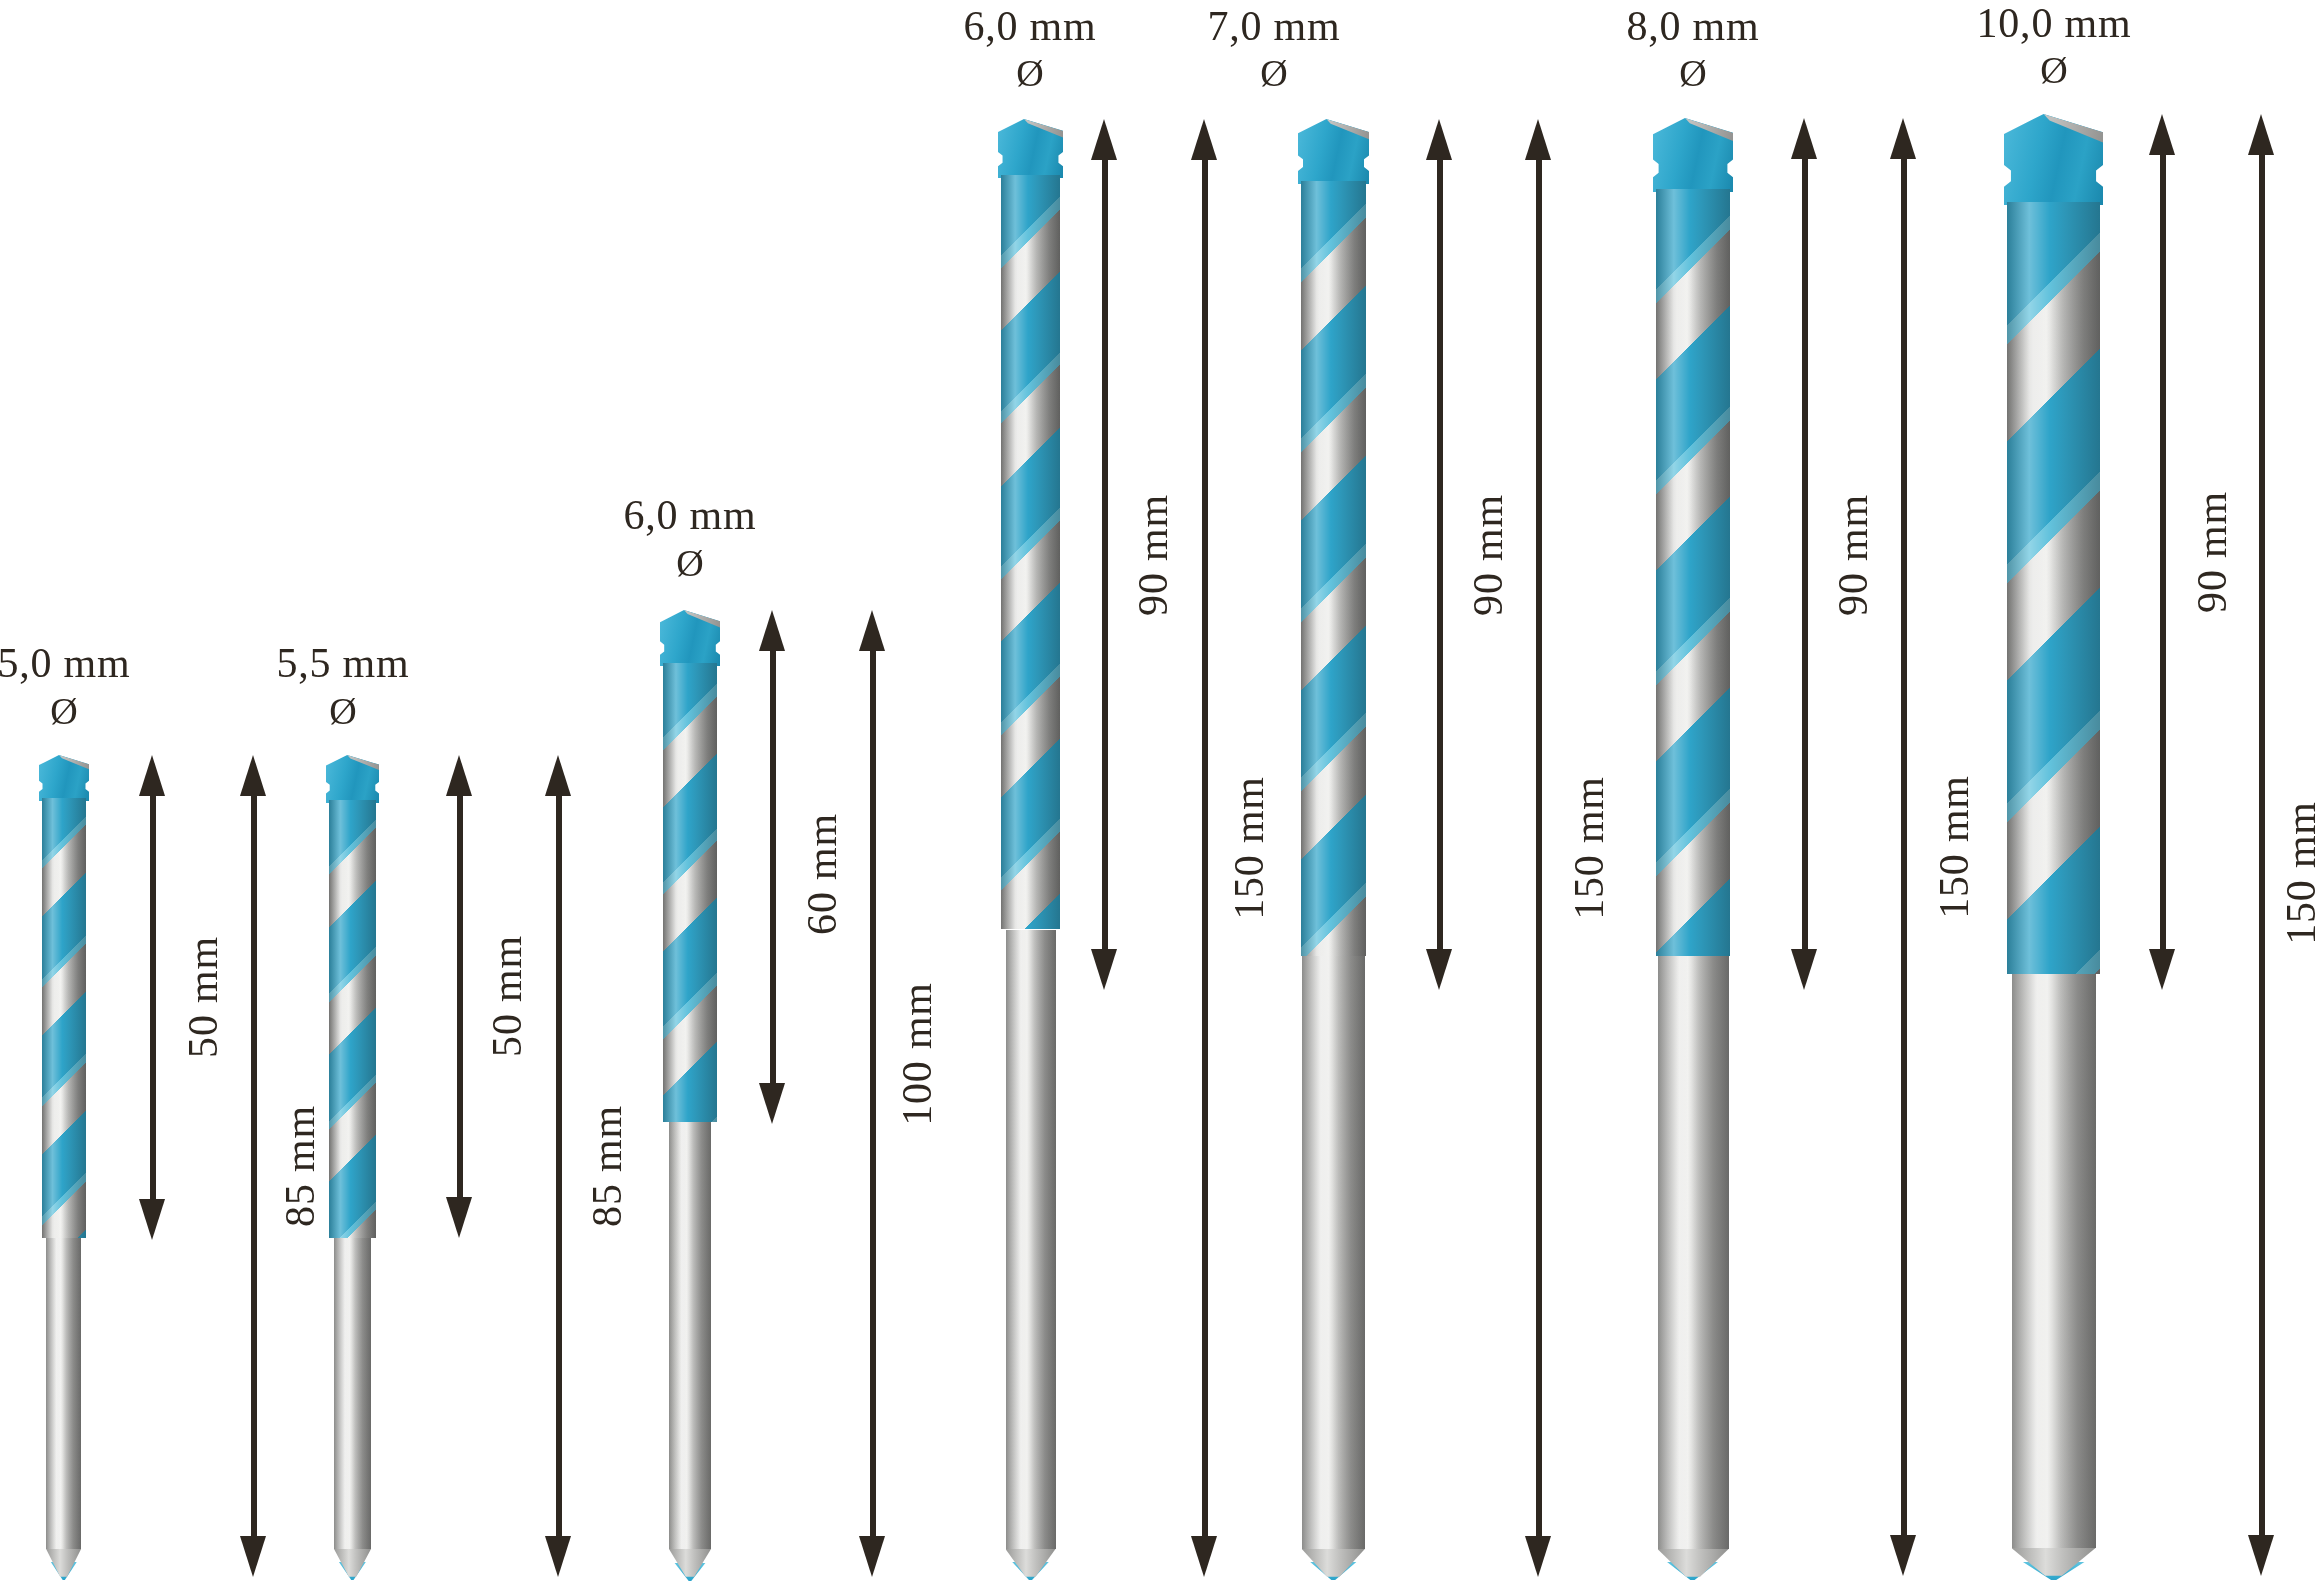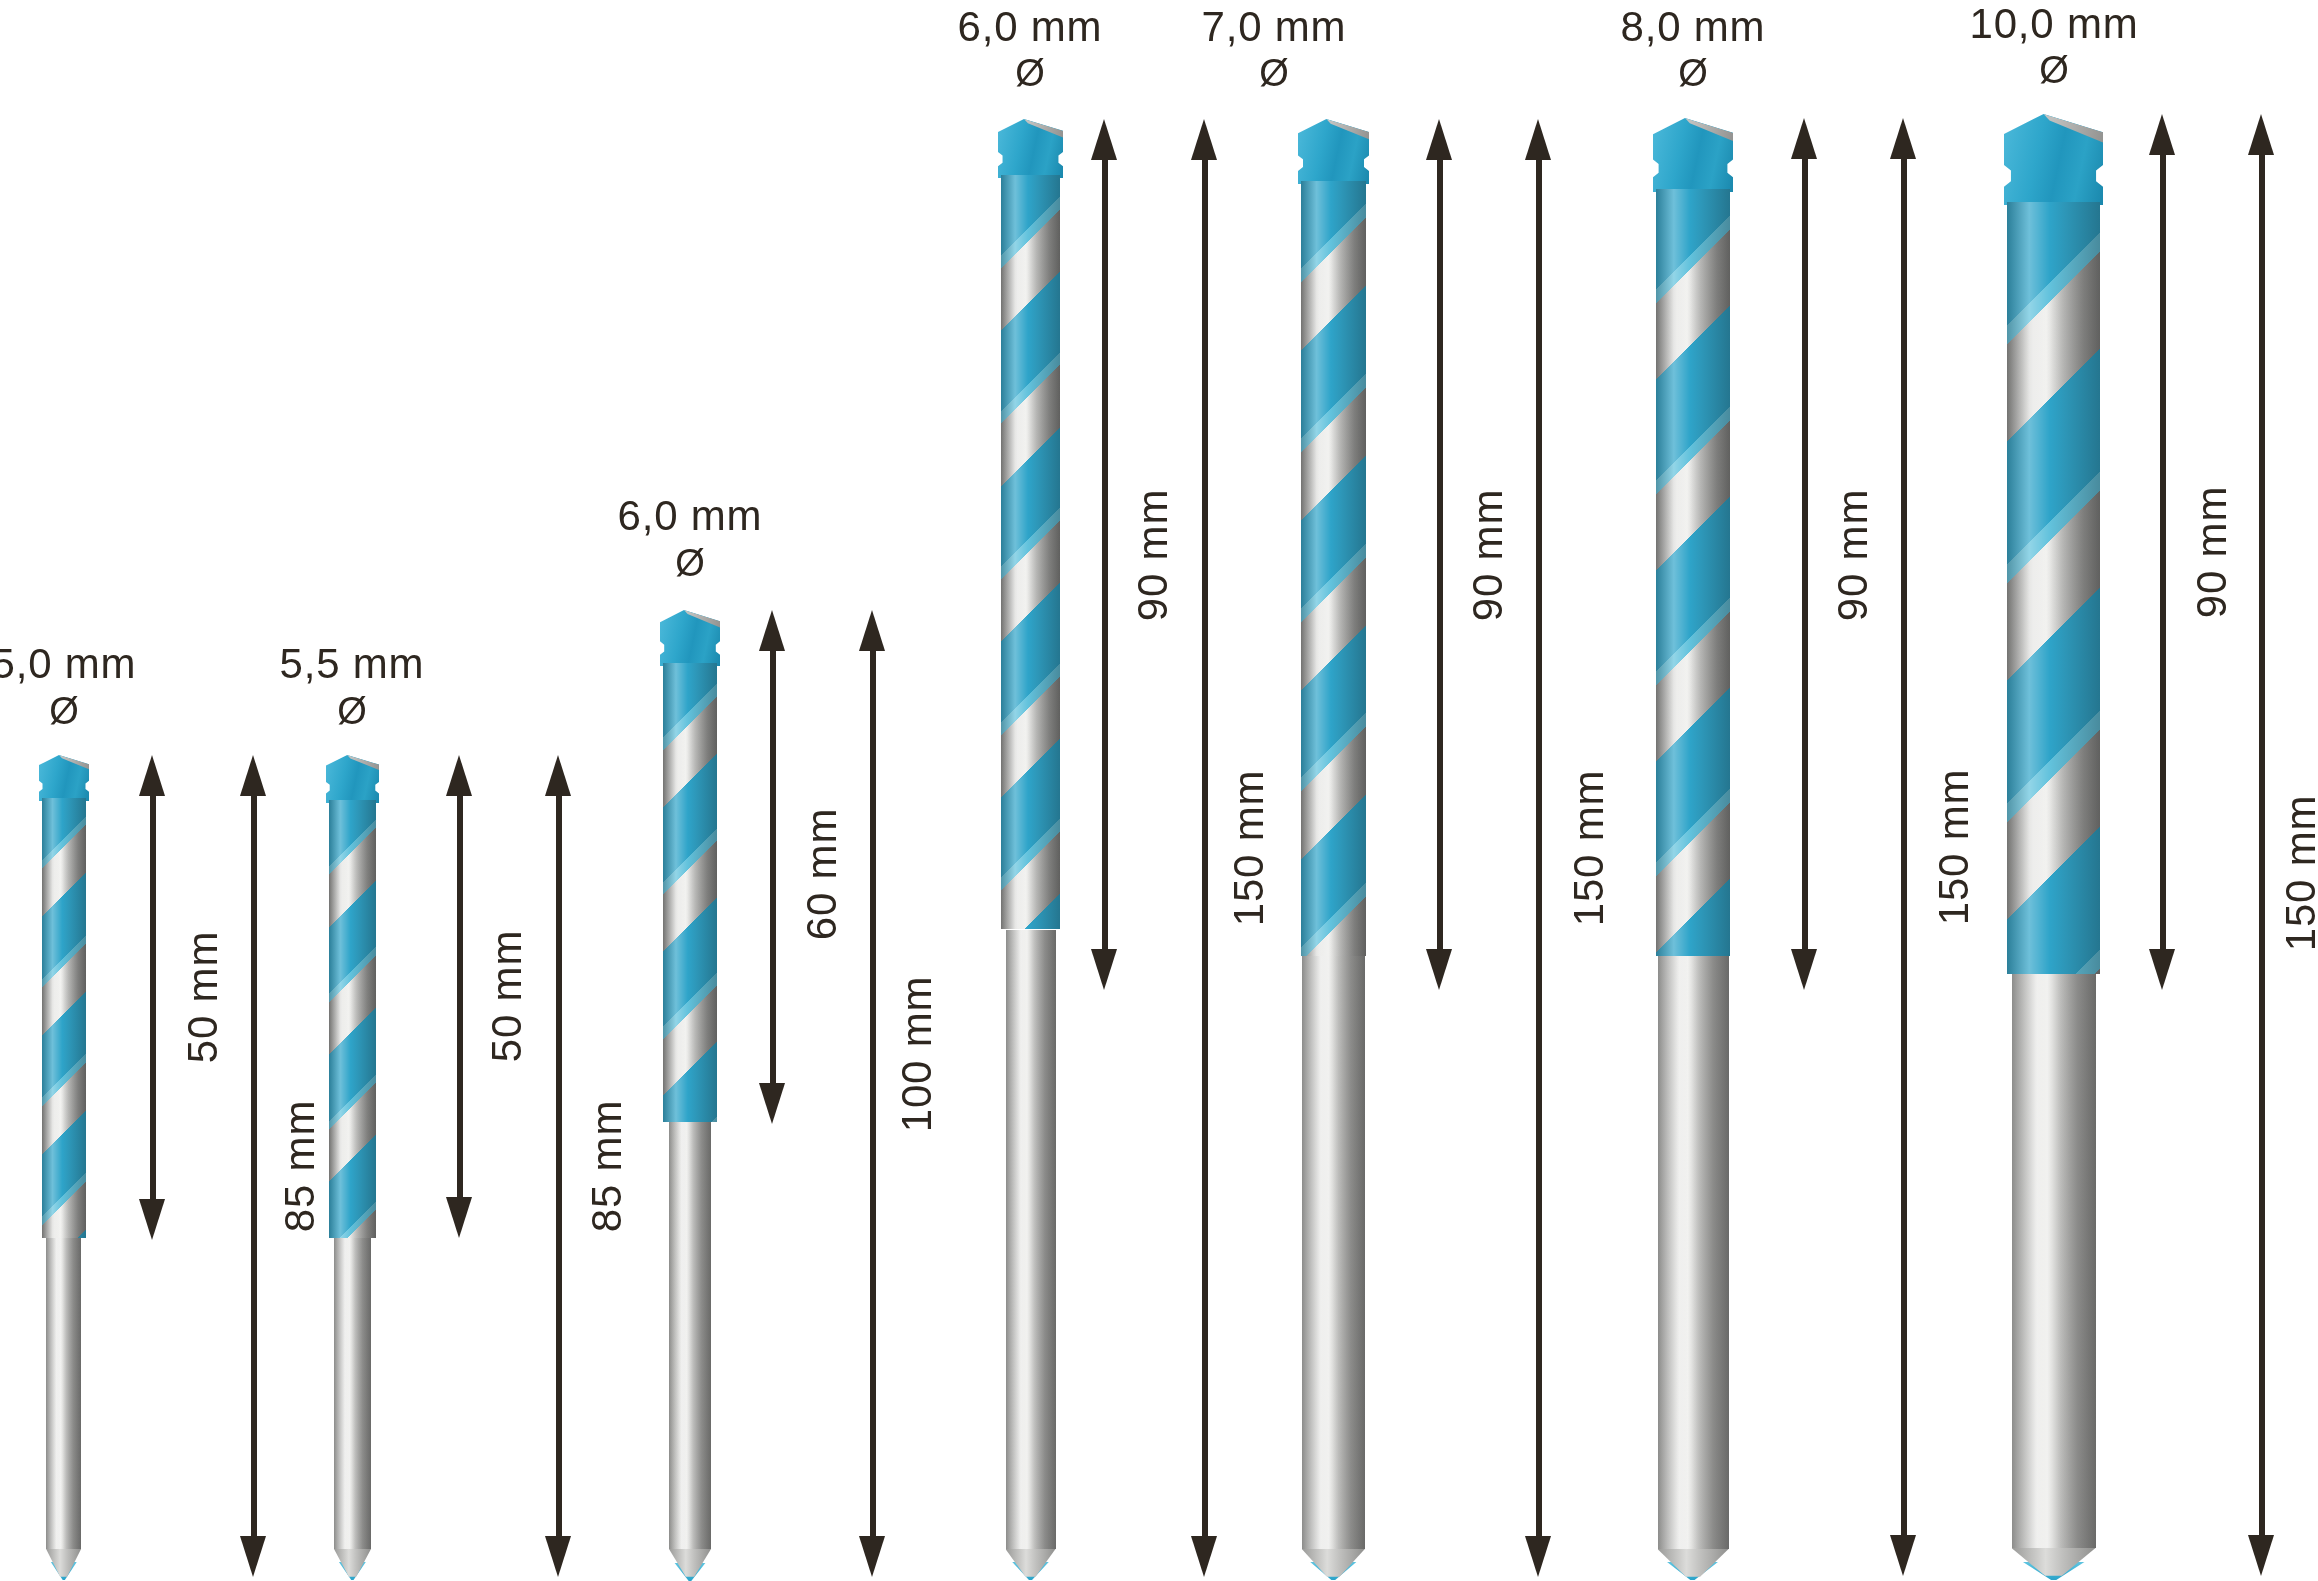--- a/index.html
+++ b/index.html
@@ -4,21 +4,21 @@
 <style>
   html,body{margin:0;padding:0;background:#ffffff;}
   .stage{
     position:relative;
     width:2319px;height:1582px;
     overflow:hidden;
     background:#ffffff;
     font-family:"Liberation Sans", sans-serif;
     color:#2e2720;
   }
-  .bit-group{position:absolute;inset:0;pointer-events:none;}
+  .bit-group{position:absolute;inset:0;pointer-events:none;font-family:Liberation Serif, serif;}
 
   
   .dia-label{position:absolute;width:256px;text-align:center;line-height:1.04;}
   .dia-line{font-size:42px;letter-spacing:0.8px;white-space:nowrap;}
   .dia-sym{font-size:38px;margin-top:6px;}
 
   
   .dim-label{
     position:absolute;
     font-size:42px;letter-spacing:0.8px;white-space:nowrap;
@@ -90,21 +90,21 @@
     </div>
     <div class="dim-label" style="left: 203px; top: 997px;">50 mm</div>
     <div class="arrow" style="left: 240px; top: 755px; height: 822px;">
       <div class="ah up"></div>
       <div class="aline"></div>
       <div class="ah down"></div>
     </div>
     <div class="dim-label" style="left: 300px; top: 1166px;">85 mm</div>
   </div>
     <div class="bit-group">
-    <div class="dia-label" style="left: 224px; top: 642px;">
+    <div class="dia-label" style="left: 215px; top: 642px;">
       <div class="dia-line">5,5 mm</div>
       <div class="dia-sym">Ø</div>
     </div>
     <div class="bit" style="left: 326px; top: 755px; width: 53px; height: 826px;">
       <div class="head" style="height: 48px;">
         <div class="carbide"></div>
       </div>
       <div class="flute" style="left: 3px; top: 45px; width: 47px; height: 438px; background-image: linear-gradient(90deg, rgba(45, 45, 45, 0.3) 0%, rgba(255, 255, 255, 0.32) 24%, rgba(255, 255, 255, 0.02) 46%, rgba(70, 70, 70, 0.12) 62%, rgba(25, 25, 25, 0.32) 100%), repeating-linear-gradient(135deg, rgb(42, 162, 200) 0px, rgb(42, 162, 200) 47px, rgb(95, 193, 220) 47px, rgb(95, 193, 220) 53px, rgba(0, 0, 0, 0) 53px, rgba(0, 0, 0, 0) 90px), linear-gradient(90deg, rgb(144, 144, 142) 0%, rgb(231, 231, 229) 28%, rgb(241, 241, 239) 42%, rgb(196, 196, 194) 60%, rgb(153, 153, 151) 82%, rgb(130, 130, 128) 100%);"></div>
       <div class="shank" style="left: 8px; top: 483px; width: 37px; height: 311px;"></div>
       <div class="tipdot" style="left: 12.4px; top: 807px; width: 28px; height: 18px;"></div>

